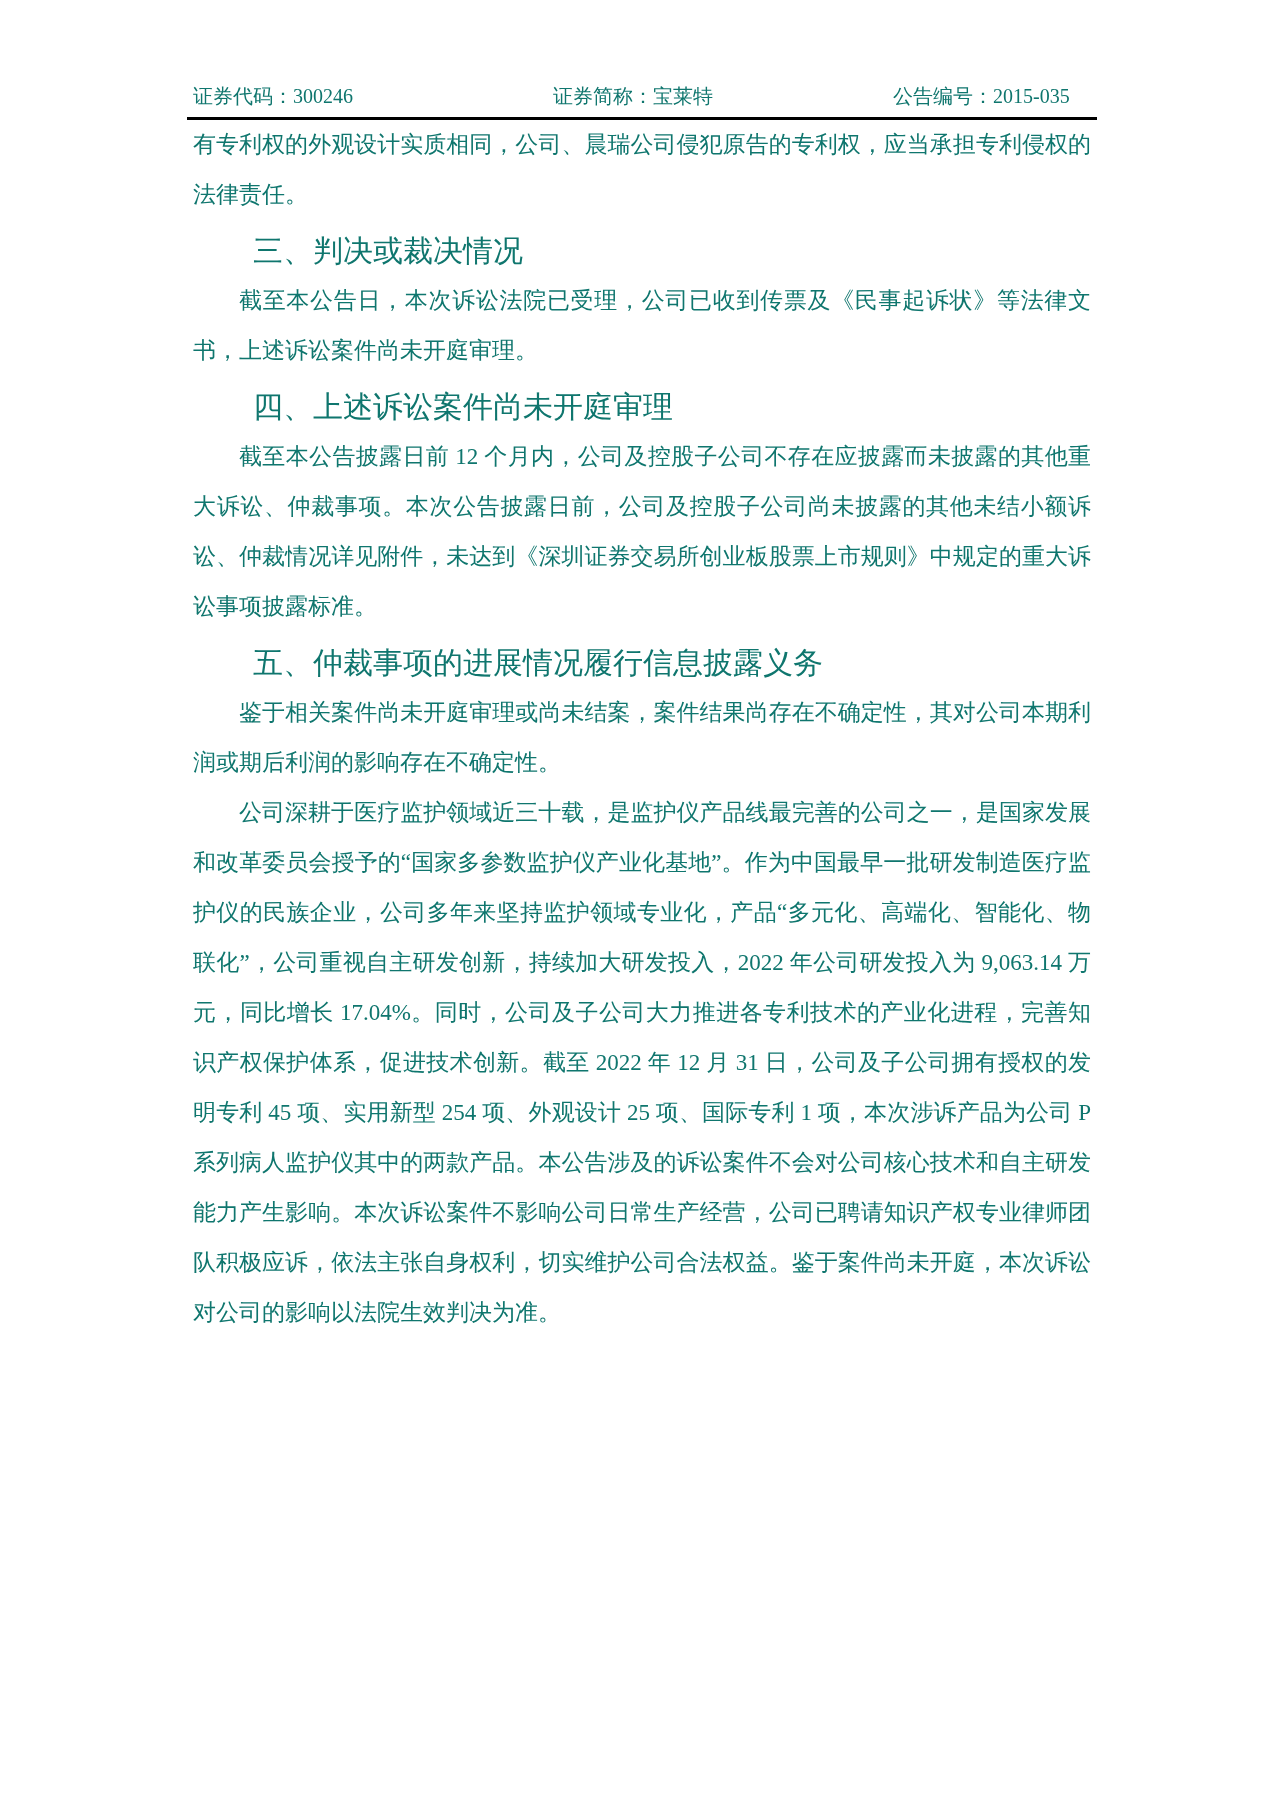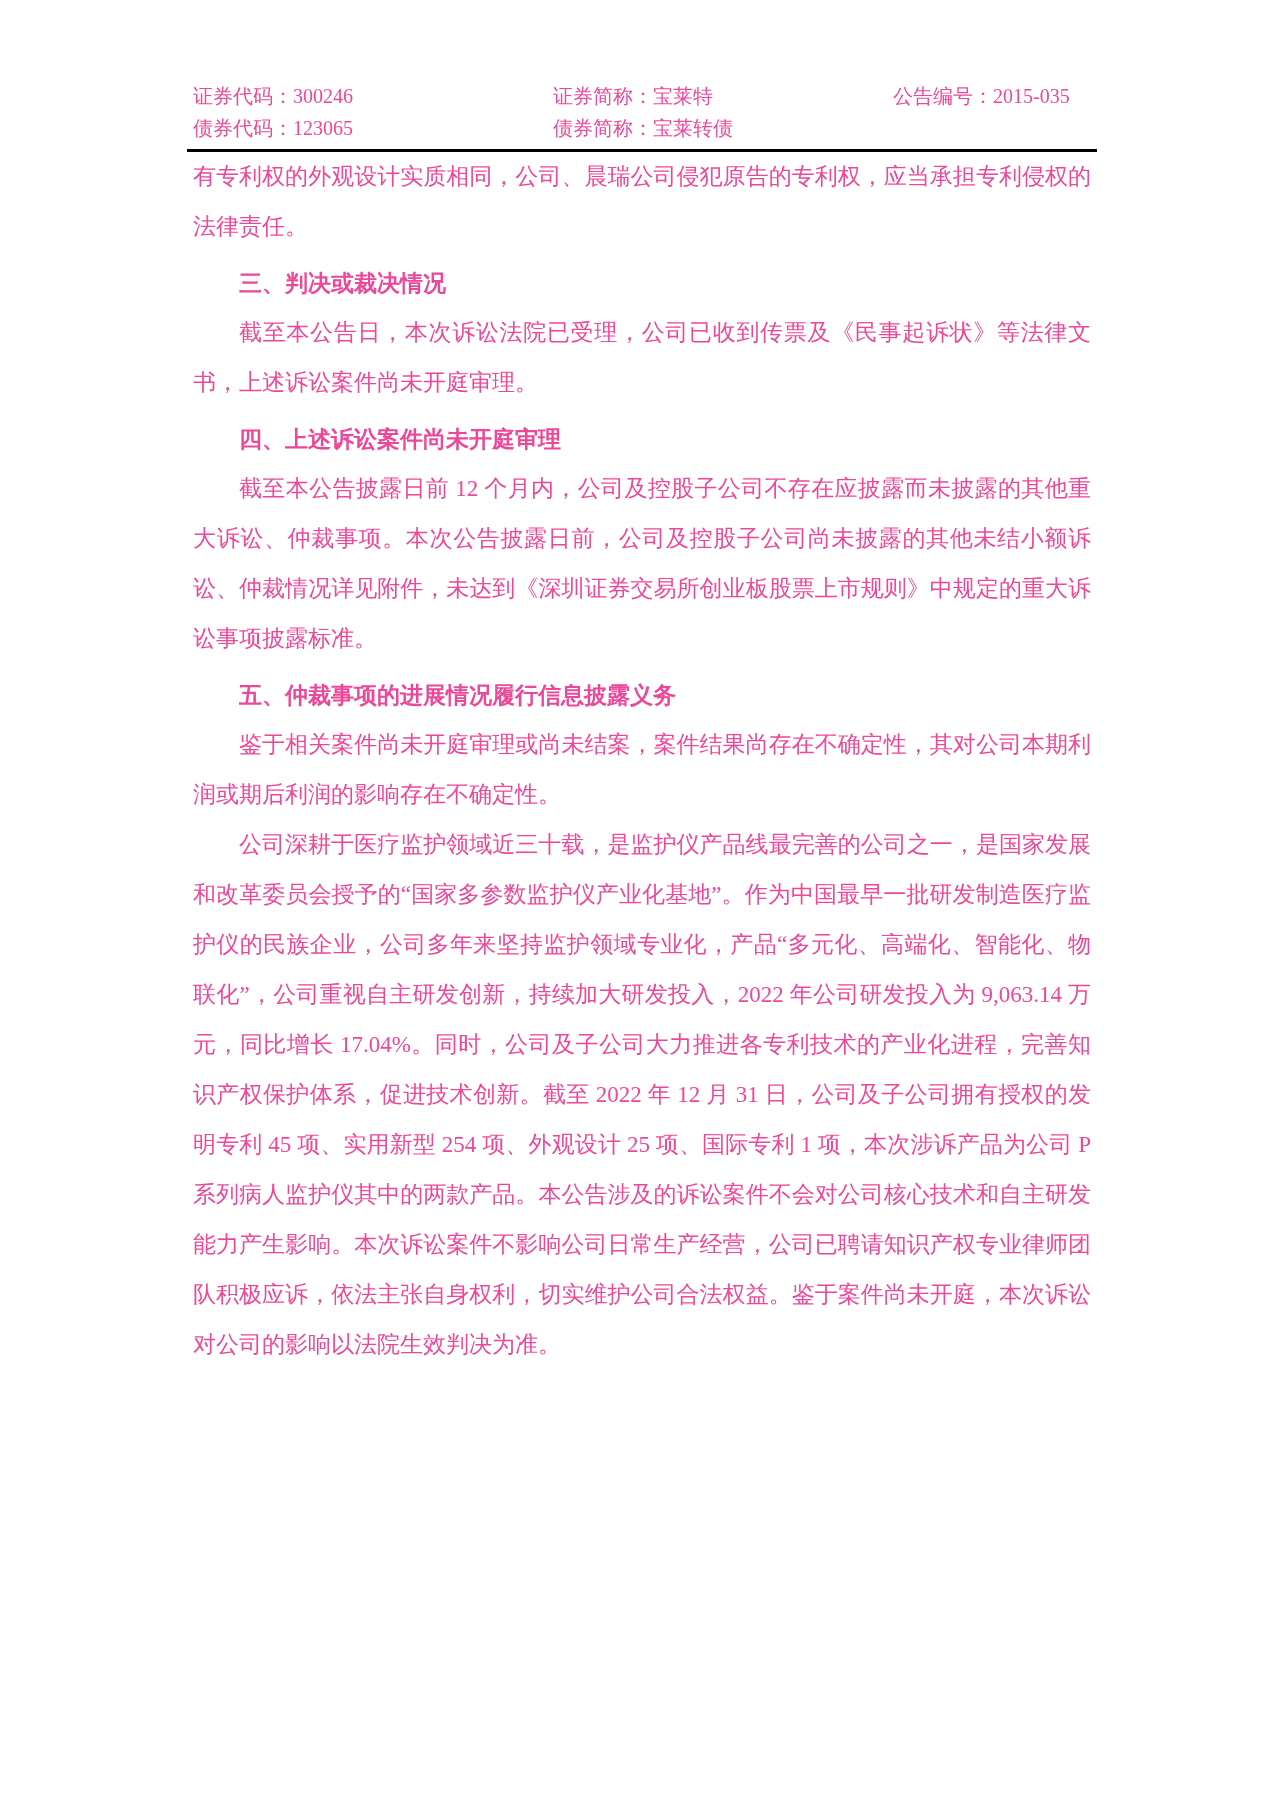--- a/index.html
+++ b/index.html
@@ -6,21 +6,21 @@
     margin: 0;
     padding: 0;
     background: #e8e8e8;
   }
   .page {
     position: relative;
     width: 1280px;
     height: 1810px;
     margin: 0 auto;
     background: #ffffff;
-    color: #ec4899;
+    color: #0f766e;
     overflow: hidden;
     box-sizing: border-box;
   }
   .content {
     position: absolute;
     left: 193px;
     top: 0;
     width: 898px;
   }
   .doc-header {
@@ -49,42 +49,37 @@
   .para {
     margin: 0;
     text-indent: 2em;
   }
   .para.no-indent {
     text-indent: 0;
   }
   .heading {
     margin: 6px 0 0 0;
     font-family: "Liberation Sans", "DejaVu Sans", sans-serif;
-    font-size: 23px;
-    font-weight: bold;
+    font-size: 30px;
+    font-weight: normal;
     line-height: 50px;
     text-indent: 2em;
   }
 </style>
 </head>
 <body>
 
 <div class="page">
   <div class="content">
 
     <header class="doc-header">
       <div class="hrow">
         <span>证券代码：300246</span>
         <span>证券简称：宝莱特</span>
         <span>公告编号：2015-035</span>
-      </div>
-      <div class="hrow">
-        <span>债券代码：123065</span>
-        <span>债券简称：宝莱转债</span>
-        <span></span>
       </div>
     </header>
 
     <div class="rule"></div>
 
     <main class="doc-body">
       <p class="para no-indent">有专利权的外观设计实质相同，公司、晨瑞公司侵犯原告的专利权，应当承担专利侵权的法律责任。</p>
 
       <h2 class="heading">三、判决或裁决情况</h2>
       <p class="para">截至本公告日，本次诉讼法院已受理，公司已收到传票及《民事起诉状》等法律文书，上述诉讼案件尚未开庭审理。</p>

